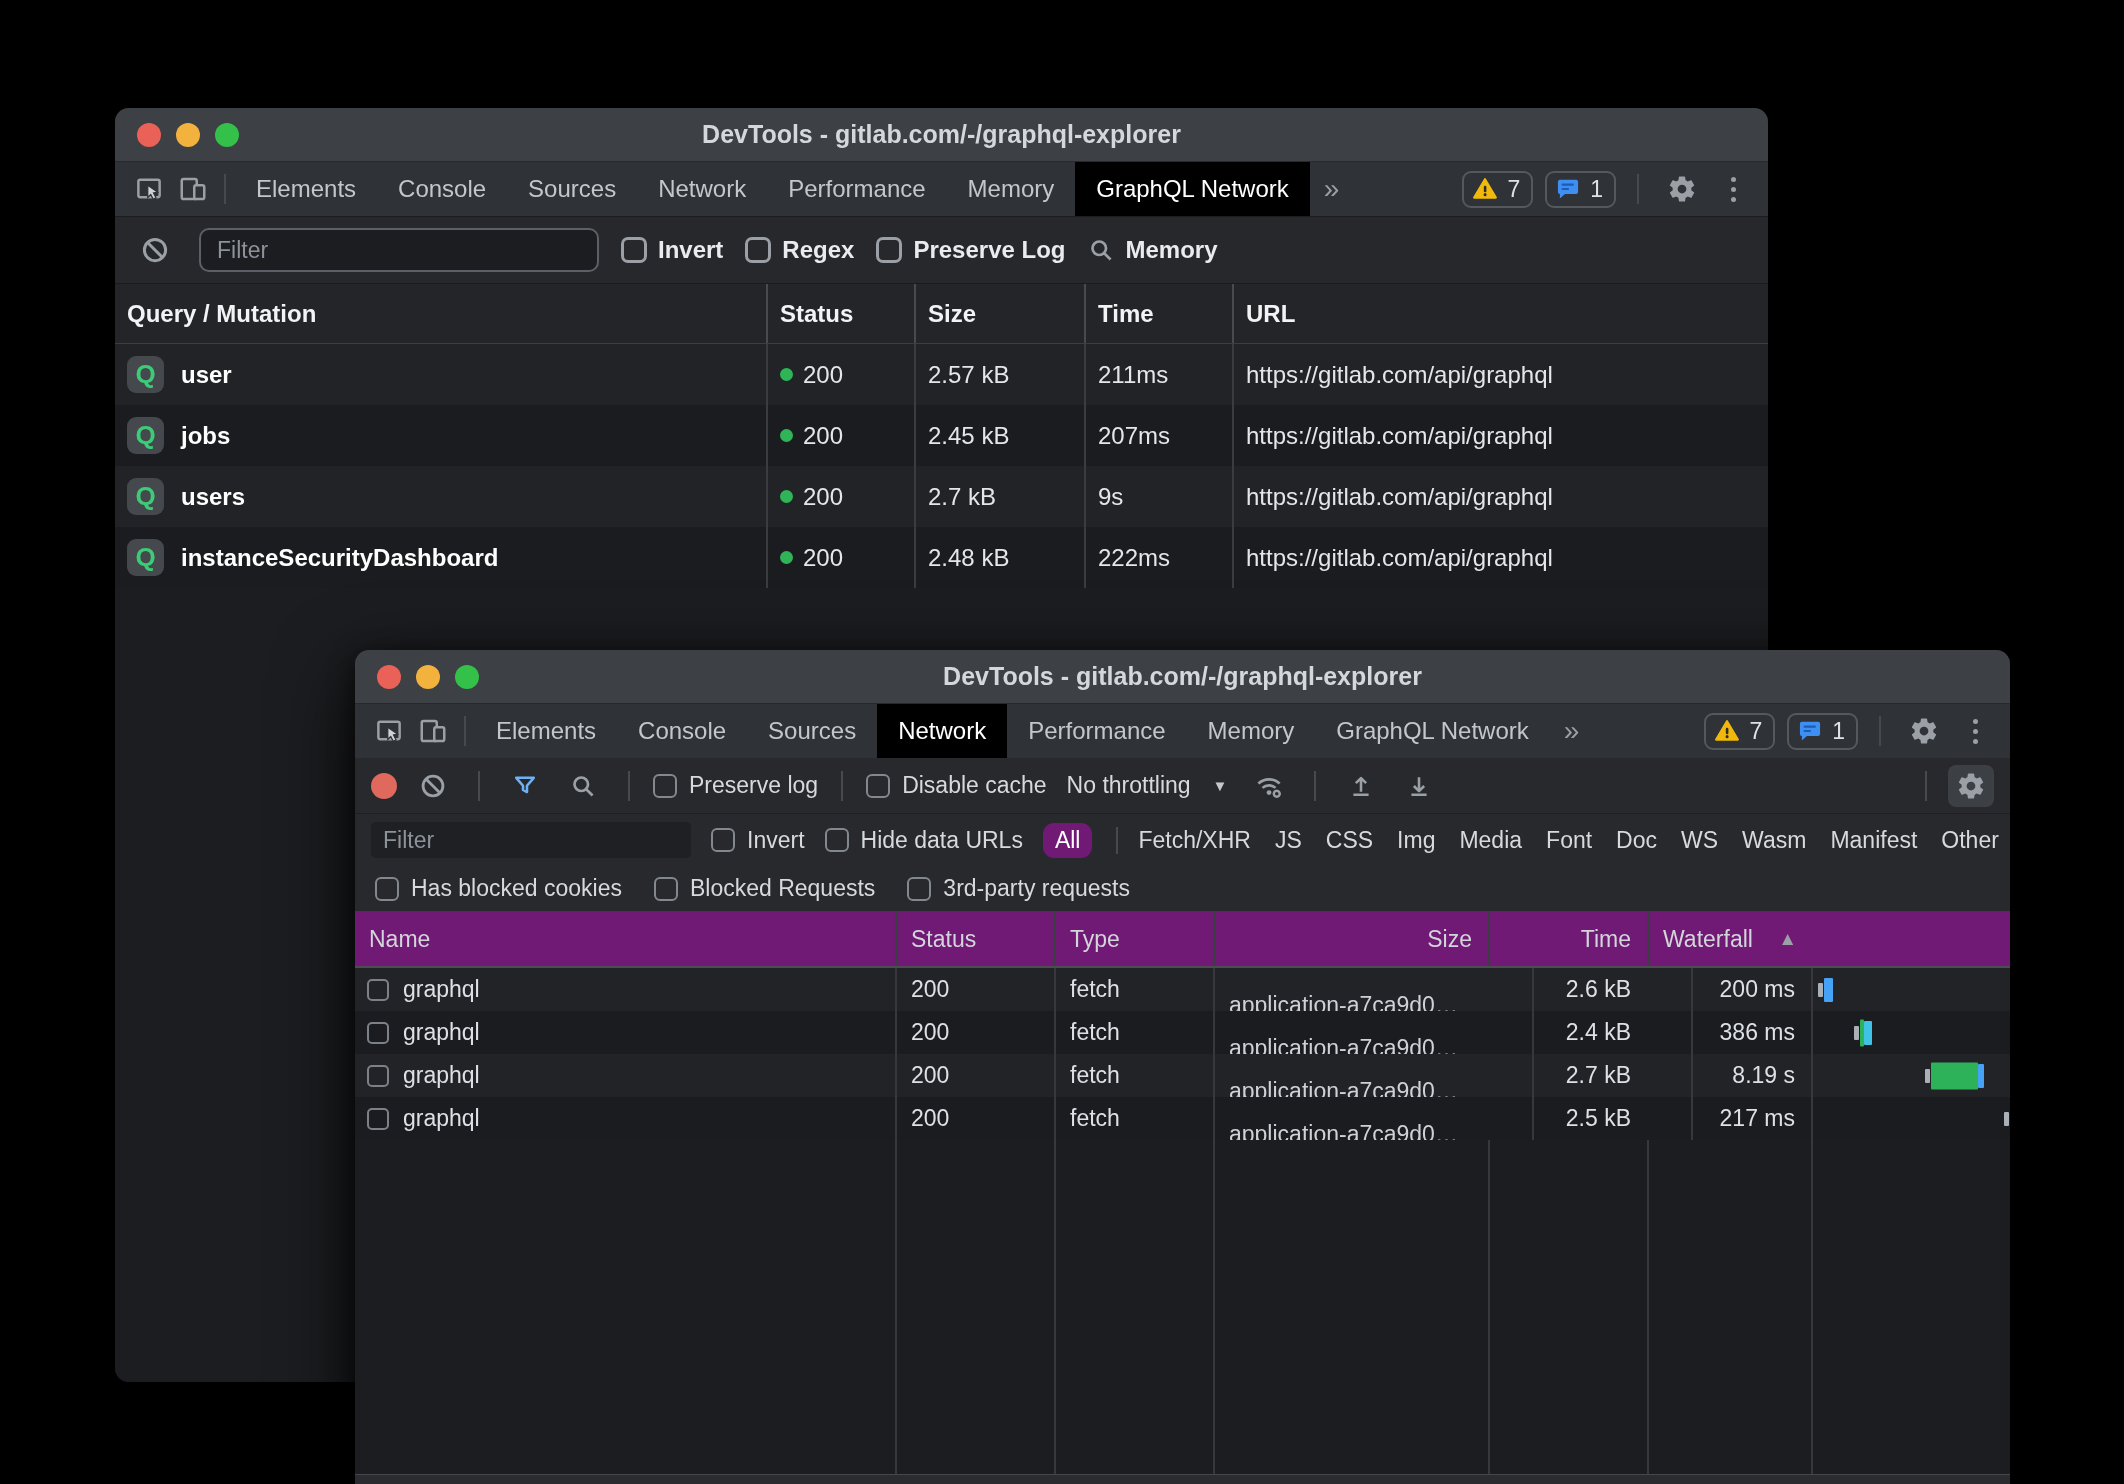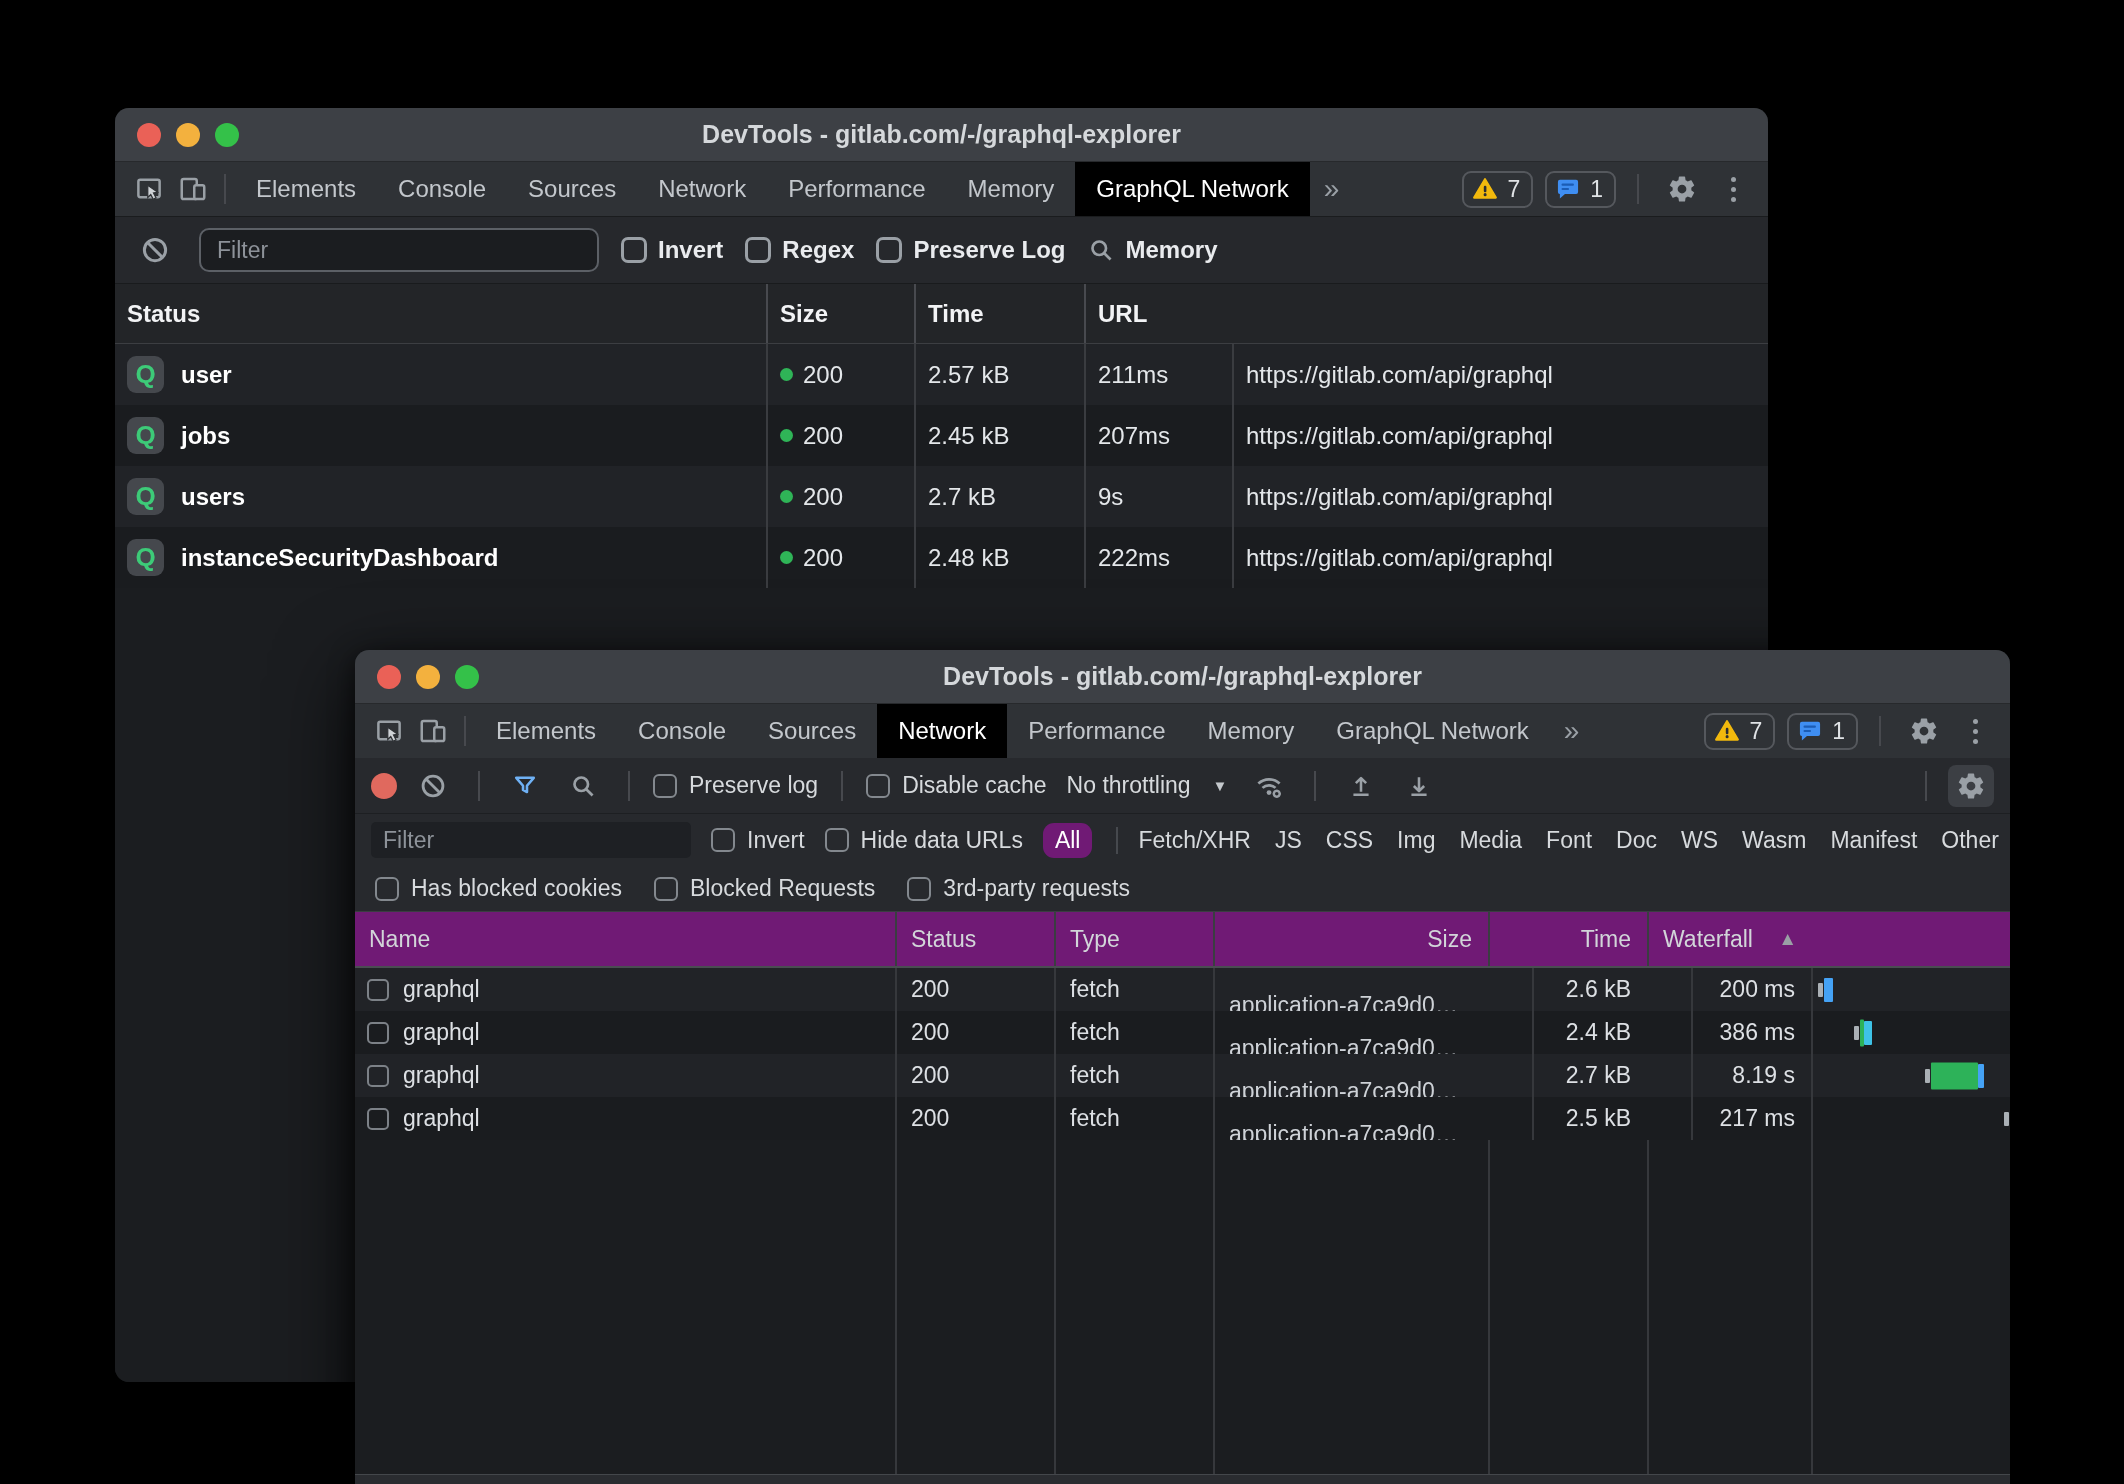--- a/index.html
+++ b/index.html
@@ -245,20 +245,21 @@
     </label>
     <span class="search-group">
       <svg width="28" height="28" viewBox="0 0 24 24">
           <use href="#i-search"></use>
         </svg>
       <span>Memory</span>
     </span>
   </div>
 
   <div class="qgrid-header">
+    <div>Query / Mutation</div>
     <div>Status</div>
     <div>Size</div>
     <div>Time</div>
     <div>URL</div>
   </div>
 
   <div class="qrows">
 
       <div class="qrow">
         <div class="cell qname-cell">

